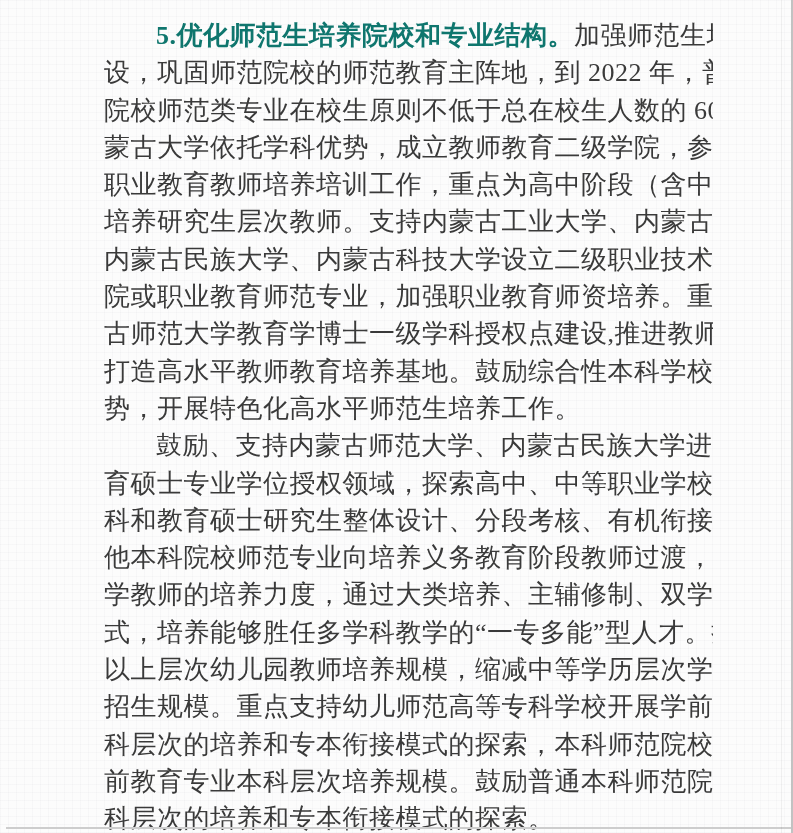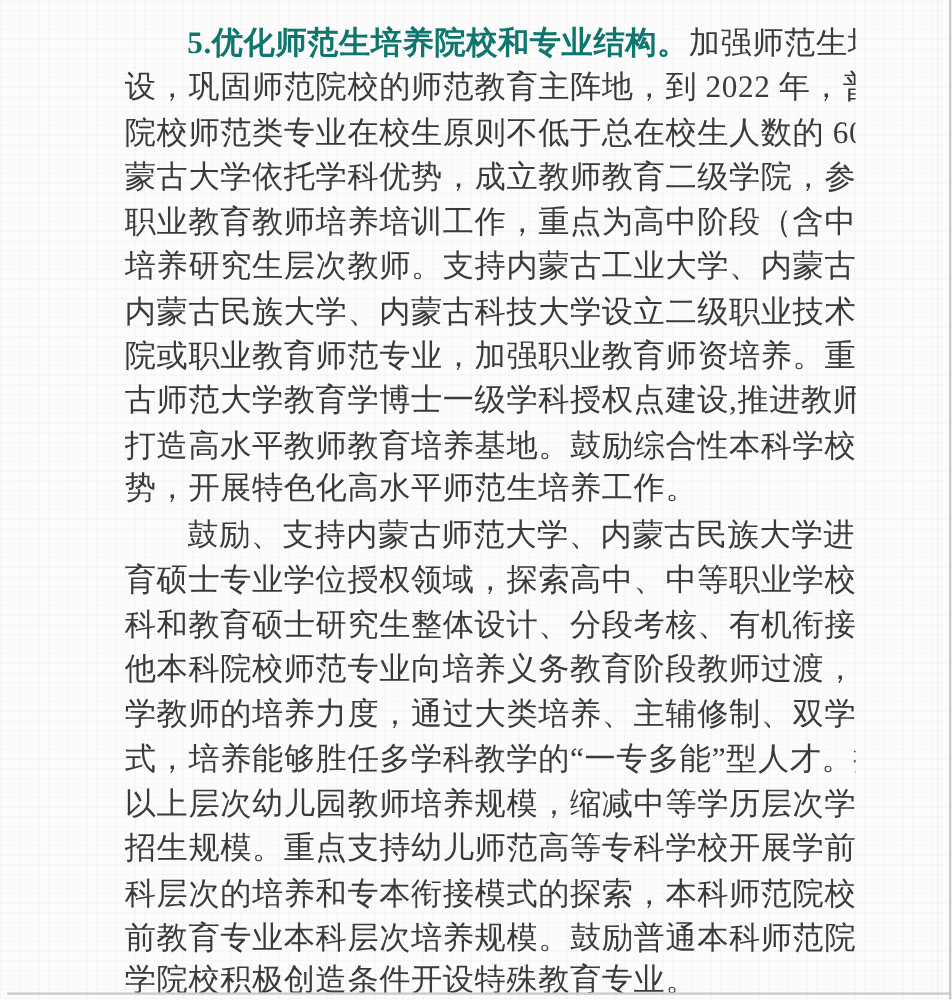--- a/index.html
+++ b/index.html
@@ -36,21 +36,21 @@
     font-size: 26px;
     color: #3a3a3a;
     text-align: justify;
     text-align-last: justify;
     text-justify: inter-character;
     word-break: break-all;
     white-space: nowrap;
     letter-spacing: 0.5px;
     overflow: hidden;
   }
-  .line.para-end { text-align-last: left; font-family: Liberation Mono, monospace; }
+  .line.para-end { text-align-last: left; }
   .line.indent   { text-indent: 52px; }
 
   .bold {
     font-weight: bold;
     color: #0f766e;
   }
 
   .artifact-h {
     position: absolute;
     left: 6px;
@@ -96,18 +96,18 @@
       <div class="line indent"><span class="normal">鼓励、支持内蒙古师范大学、内蒙古民族大学进一步扩大教</span></div>
       <div class="line"><span class="normal">育硕士专业学位授权领域，探索高中、中等职业学校教师培养本</span></div>
       <div class="line"><span class="normal">科和教育硕士研究生整体设计、分段考核、有机衔接的模式。其</span></div>
       <div class="line"><span class="normal">他本科院校师范专业向培养义务教育阶段教师过渡，逐步加大小</span></div>
       <div class="line"><span class="normal">学教师的培养力度，通过大类培养、主辅修制、双学位等多种方</span></div>
       <div class="line"><span class="normal">式，培养能够胜任多学科教学的“一专多能”型人才。扩大专科</span></div>
       <div class="line"><span class="normal">以上层次幼儿园教师培养规模，缩减中等学历层次学前教育专业</span></div>
       <div class="line"><span class="normal">招生规模。重点支持幼儿师范高等专科学校开展学前教育专业专</span></div>
       <div class="line"><span class="normal">科层次的培养和专本衔接模式的探索，本科师范院校逐步扩大学</span></div>
       <div class="line"><span class="normal">前教育专业本科层次培养规模。鼓励普通本科师范院校、本科医</span></div>
-      <div class="line para-end"><span class="normal">学院校积极创造条件开设特殊教育专业。</span></div>
+      <div class="line para-end"><span class="normal">科层次的培养和专本衔接模式的探索。</span></div>
     </div>
   <div class="artifact-h"></div>
   <div class="artifact-v-faint"></div>
   <div class="artifact-v-edge"></div>
 </div>
 
 </body></html>

